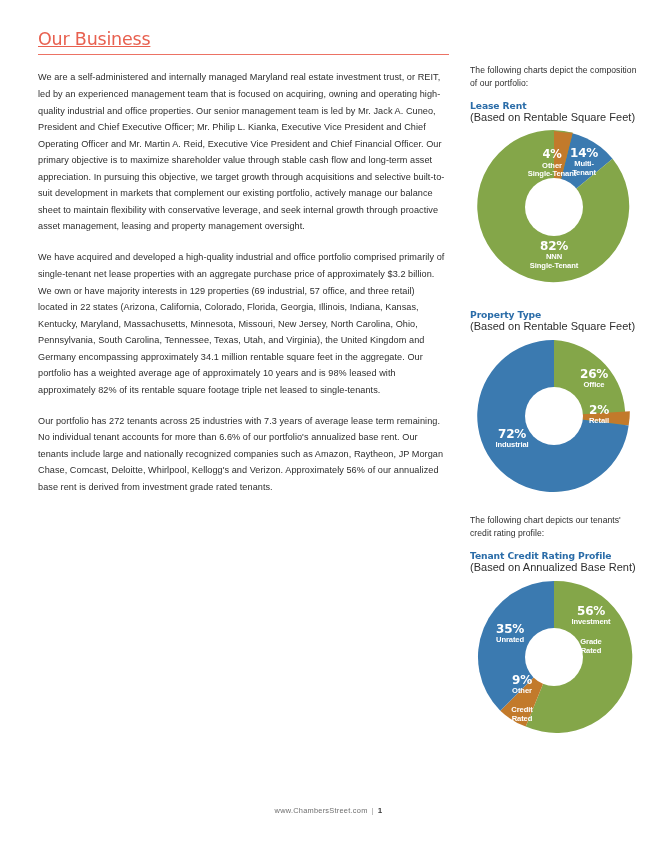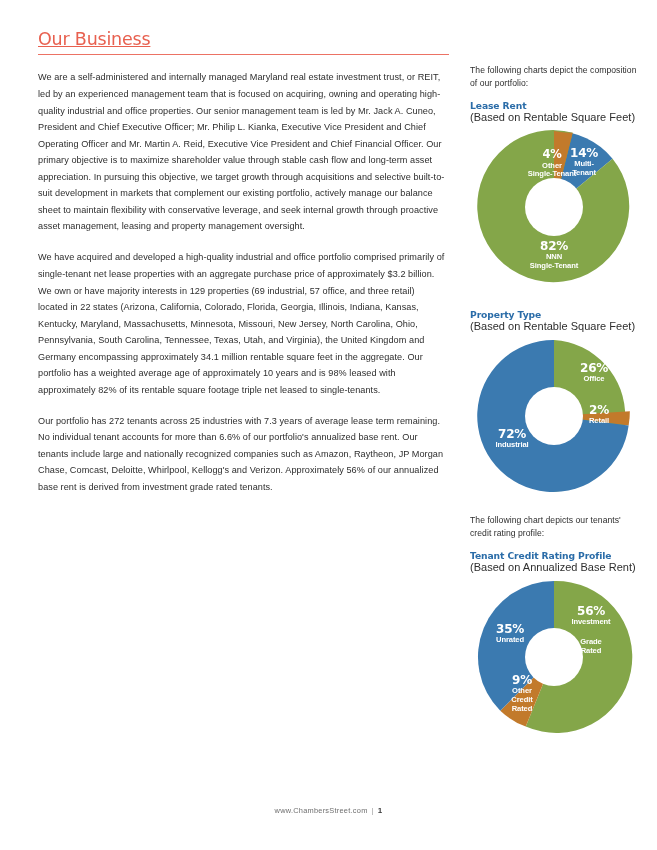--- a/index.html
+++ b/index.html
@@ -199,21 +199,21 @@
         <svg class="donut-svg" width="160" height="160" viewBox="0 0 160 160">
 
           <path fill="#84a649" d="M 80 80 L 80 4 A 76 76 0 0 1 75.23 155.85 Z"></path>
 
           <path fill="#c27a2b" d="M 80 80 L 155.85 75.23 A 76 76 0 0 1 154.64 89.48 Z"></path>
 
           <path fill="#3b7ab0" d="M 80 80 L 154.64 89.48 A 76 76 0 1 1 80 4 Z"></path>
           <circle cx="80" cy="80" r="29" fill="#ffffff"></circle>
         </svg>
 
-        <div class="slice-label" style="left:96px; top:26px; width:48px;">
+        <div class="slice-label" style="left:96px; top:32px; width:48px;">
           <span class="slice-pct">26%</span>
           <span class="slice-name">Office</span>
         </div>
 
         <div class="slice-label" style="left:104px; top:68px; width:42px;">
           <span class="slice-pct">2%</span>
           <span class="slice-name">Retail</span>
         </div>
 
         <div class="slice-label" style="left:12px; top:92px; width:52px;">
@@ -250,21 +250,21 @@
         </div>
 
         <div class="slice-label" style="left:8px; top:46px; width:56px;">
           <span class="slice-pct">35%</span>
           <span class="slice-name">Unrated</span>
         </div>
 
         <div class="slice-label" style="left:26px; top:97px; width:44px;">
           <span class="slice-pct">9%</span>
           <span class="slice-name">Other</span>
-          <span class="slice-name" style="margin-top:0">Credit</span>
+          <span class="slice-name" style="margin-top:10px">Credit</span>
           <span class="slice-name" style="margin-top:0">Rated</span>
         </div>
       </div>
     </div>
 
   </div>
 
   <div class="footer">
     <span>www.ChambersStreet.com</span><span class="sep">|</span><span class="pagenum">1</span>
   </div>

